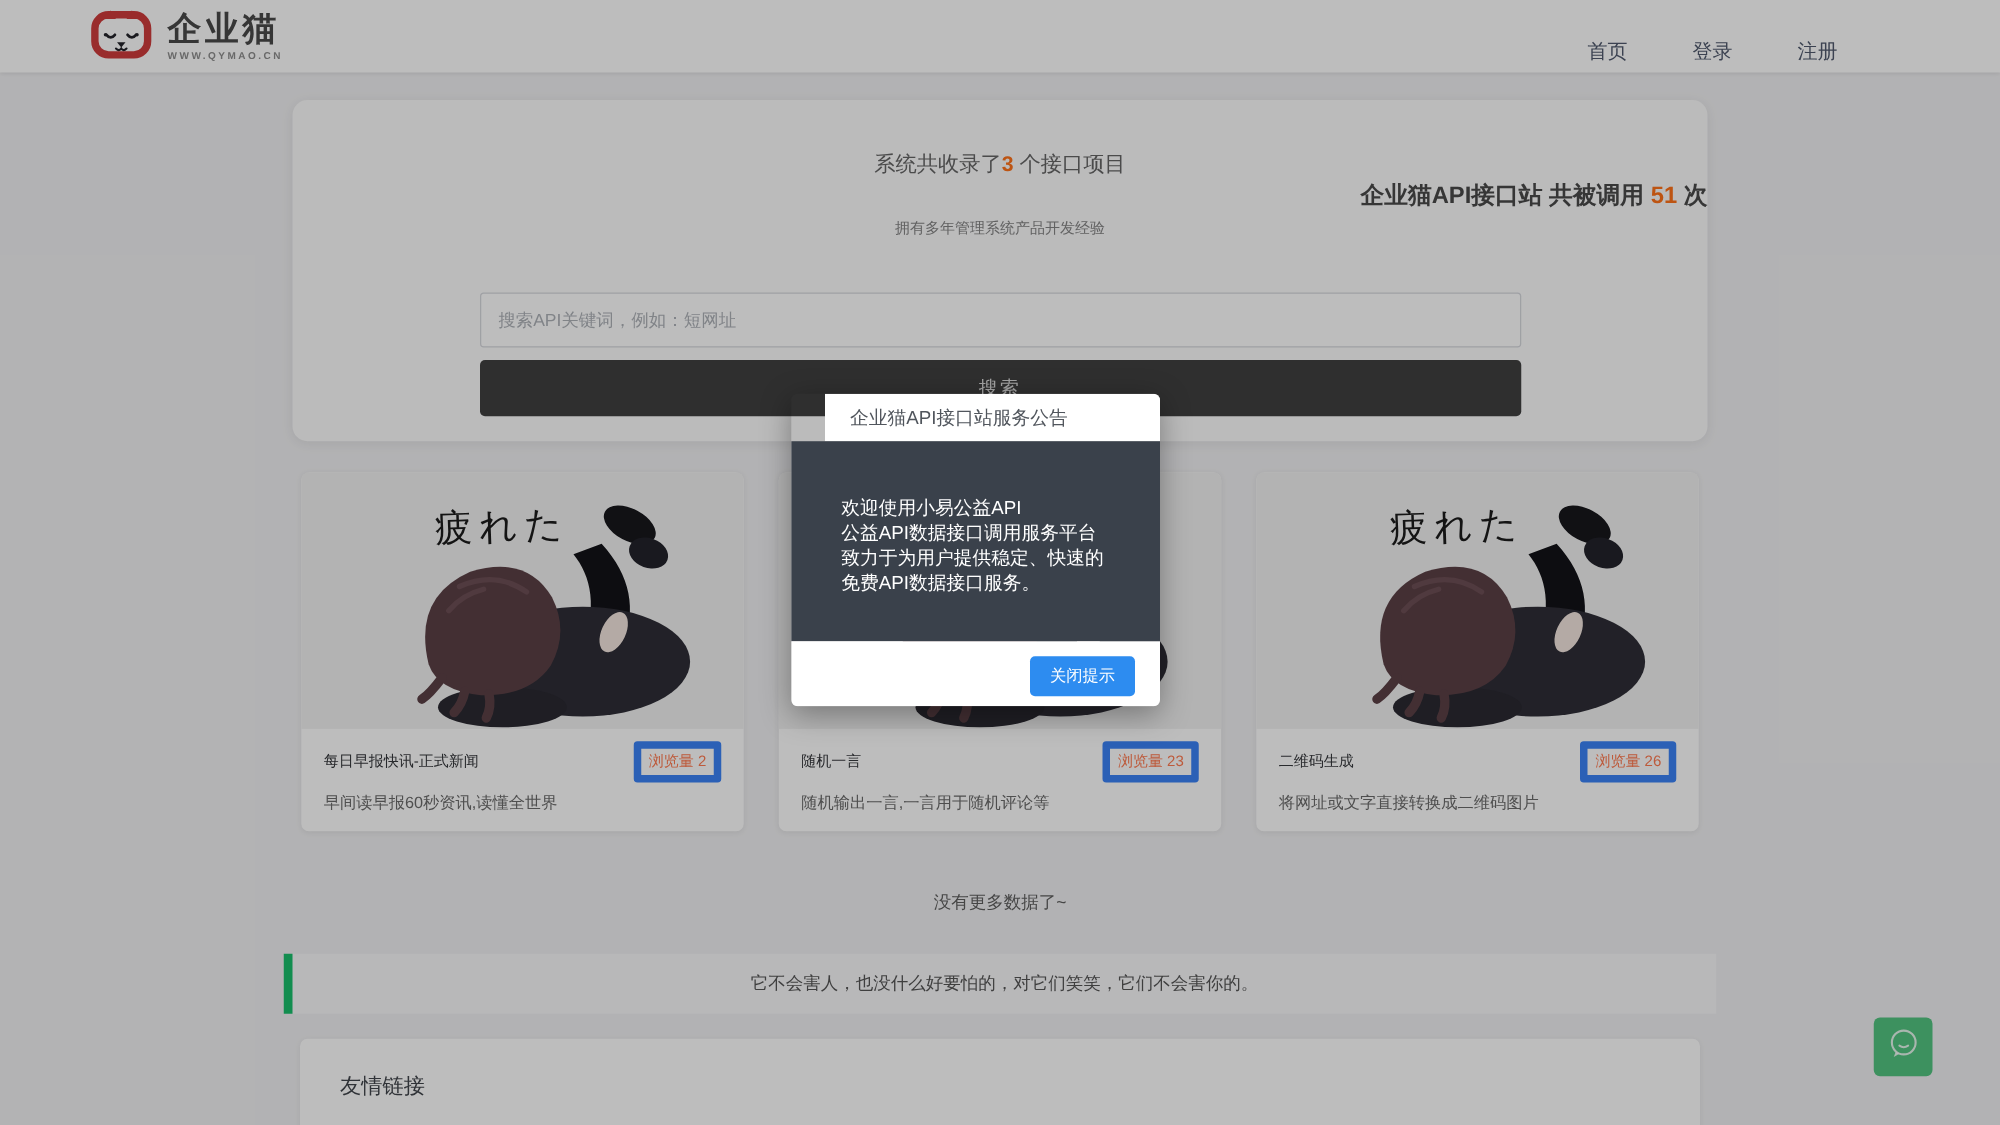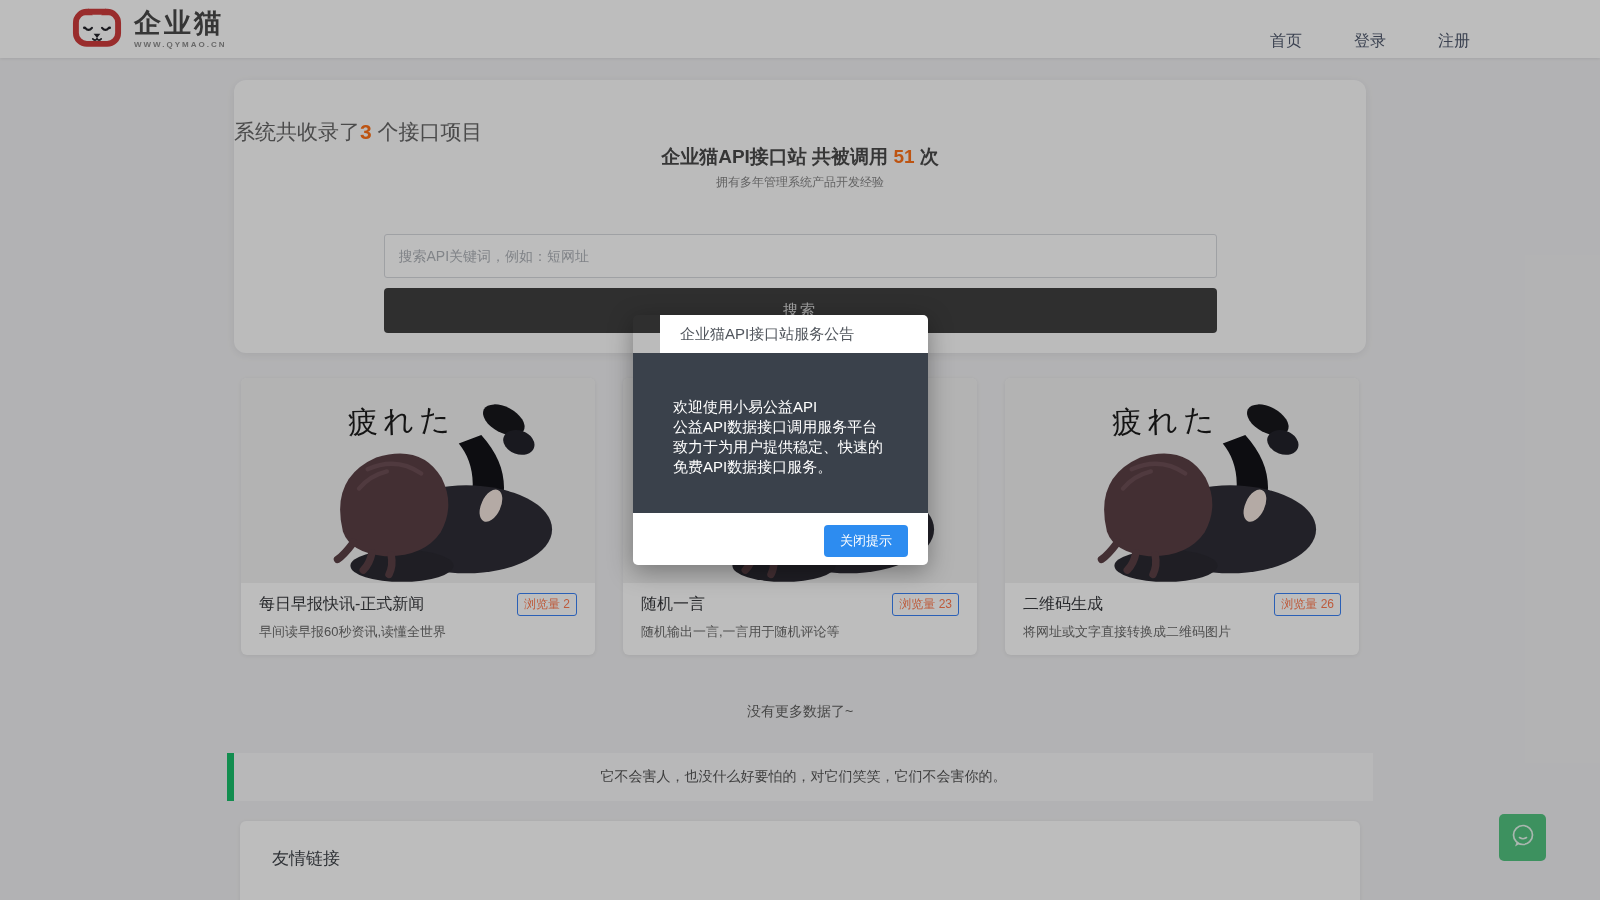--- a/index.html
+++ b/index.html
@@ -20,22 +20,22 @@
   .logo-name { font-size:27px; font-weight:bold; color:#4a4a4a; letter-spacing:3px; }
   .logo-domain { font-size:8px; color:#8d8d8d; letter-spacing:2px; margin-top:4px; font-weight:bold; }
   .nav { display:flex; gap:52px; }
   .nav-item { font-size:16px; color:#515a6e; cursor:pointer;margin-top:24px; }
 
   
   .hero {
     width:1132px; margin:22px auto 0; background:#fcfcfd; border-radius:12px;
     box-shadow:0 2px 10px rgba(0,0,0,.07); padding-top:40px; height:273px;
   }
-  .hero-line1 { text-align:left; font-size:21px; color:#666; line-height:24px; }
-  .hero-line2 { text-align:center; font-size:19px; color:#4a4a4a; font-weight:bold; line-height:26px; }
+  .hero-line1 { text-align:center; font-size:17px; color:#666; line-height:24px; }
+  .hero-line2 { text-align:right; font-size:19px; color:#4a4a4a; font-weight:bold; line-height:26px; }
   .hero-line3 { text-align:center; font-size:12px; color:#858585; line-height:24px; }
   .hero-num { color:#ff7219; font-weight:bold; }
   .search-input {
     display:block; width:833px; height:44px; margin:40px auto 0; border:1px solid #d7d9de;
     border-radius:3px; padding:0 14px; font-size:14px; color:#333; background:#fff; outline:none;
     font-family:inherit;
   }
   .search-input::placeholder { color:#aeb2b8; }
   .search-btn {
     display:block; width:833px; height:45px; margin:10px auto 0; border:none; cursor:pointer;
@@ -45,23 +45,23 @@
 
   
   .cards { width:1118px; margin:25px auto 0; display:flex; gap:28px; }
   .card {
     flex:1; background:#fff; border-radius:6px; overflow:hidden;
     box-shadow:0 1px 5px rgba(0,0,0,.07); cursor:pointer;
   }
   .card-img { height:205px; background:#f2f2f2; display:block; width:100%; }
   .card-info { padding:10px 18px 14px; }
   .card-title-row { display:flex; align-items:center; justify-content:space-between; }
-  .card-title { font-size:16px; color:#37393d; }
+  .card-title { font-size:12px; color:#37393d; }
   .card-badge {
-    font-size:12px; color:#ff7a50; border:1px solid #3b82f6; border-radius:3px;
+    font-size:12px; color:#ff7a50; border:6px solid #3b82f6; border-radius:3px;
     padding:2px 6px; white-space:nowrap;
   }
   .card-desc { font-size:13px; color:#6b6b6b; margin-top:7px; }
 
   
   .no-more { text-align:center; font-size:14px; color:#5f5f5f; margin-top:48px; }
   .quote {
     width:1146px; margin:32px auto 0; background:#f8f8fa; border-left:7px solid #19be6b;
     padding:15px 10px; text-align:center; font-size:14px; color:#555;
   }

